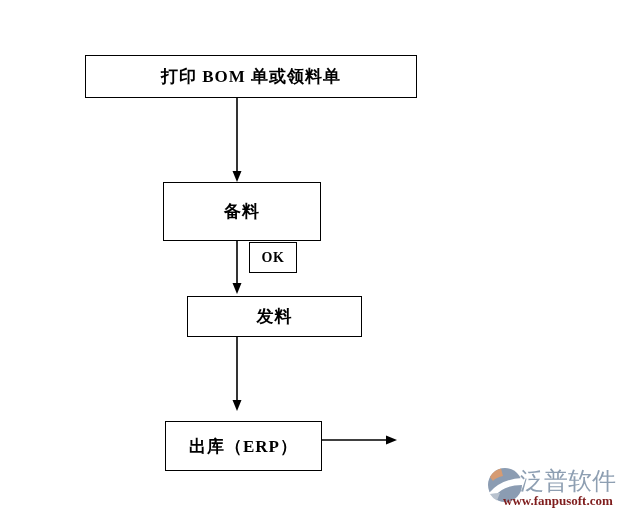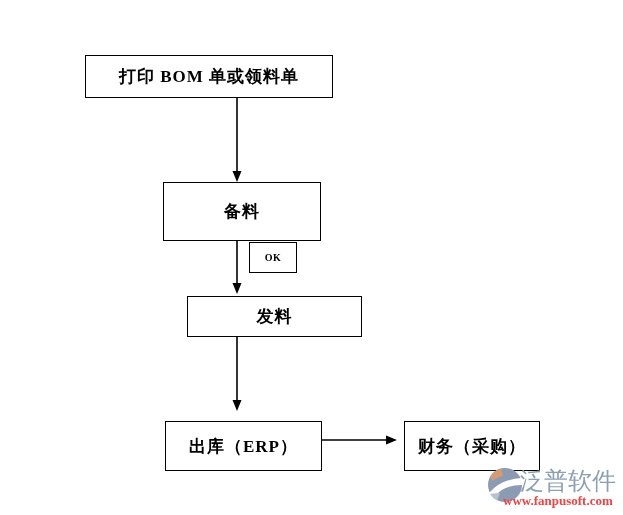--- a/index.html
+++ b/index.html
@@ -26,23 +26,23 @@
     background: #ffffff;
     display: flex;
     align-items: center;
     justify-content: center;
     color: #000000;
     font-weight: bold;
     font-size: 17px;
     letter-spacing: 1px;
     white-space: nowrap;
   }
-  .node-print    { left: 85px;  top: 55px;  width: 248px; height: 43px; }
+  .node-print    { left: 85px;  top: 55px;  width: 332px; height: 43px; }
   .node-prepare  { left: 163px; top: 182px; width: 158px; height: 59px; }
-  .node-ok       { left: 249px; top: 242px; width: 48px;  height: 31px; font-size: 10px; letter-spacing: 0.5px; }
+  .node-ok       { left: 249px; top: 242px; width: 48px;  height: 31px; font-size: 14px; letter-spacing: 0.5px; }
   .node-issue    { left: 164px; top: 296px; width: 175px; height: 41px; margin-left: 23px; }
   .node-outbound { left: 165px; top: 421px; width: 157px; height: 50px; }
   .node-finance  { left: 404px; top: 421px; width: 136px; height: 50px; }
   .watermark {
     position: absolute;
     left: 487px; top: 465px;
     width: 136px; height: 50px;
   }
   .wm-icon {
     position: absolute; left: 0; top: 2px;
@@ -54,21 +54,21 @@
     font-weight: normal;
     color: #8e9fb2;
     letter-spacing: 0px;
     white-space: nowrap;
     font-family: "Liberation Serif", "DejaVu Serif", serif;
   }
   .wm-url {
     position: absolute; left: 16px; top: 28px;
     font-size: 13px;
     font-weight: bold;
-    color: #ef4444;
+    color: #7f1d1d;
     white-space: nowrap;
     font-family: "Liberation Serif", "DejaVu Serif", serif;
   }
 </style>
 </head>
 <body>
 
 <div class="stage">
 
   <svg class="arrow-layer" width="623" height="515" viewBox="0 0 623 515" xmlns="http://www.w3.org/2000/svg">
@@ -103,23 +103,20 @@
   </div>
 
   <div class="node node-issue">
     <span>发料</span>
   </div>
 
   <div class="node node-outbound">
     <span>出库（ERP）</span>
   </div>
 
-  <div class="node node-finance">
-    <span>财务（采购）</span>
-  </div>
 
   <div class="watermark">
     <svg class="wm-icon" width="36" height="36" viewBox="0 0 36 36" xmlns="http://www.w3.org/2000/svg">
       <circle cx="18" cy="18" r="17" fill="#8b9cb2"></circle>
       <path d="M3,10 A17 17 0 0 1 14,1.5 L16,9 Q8,11 6,14 Z" fill="#d69b72"></path>
       <path d="M2,26 Q14,12 35,11 L35,18 Q16,18 7,30 Z" fill="#ffffff"></path>
       <path d="M3,27 A17 17 0 0 0 10,33.5 L13,26 Q8,26 3,27 Z" fill="#b8c2ce"></path>
     </svg>
     <span class="wm-brand">泛普软件</span>
     <span class="wm-url">www.fanpusoft.com</span>

